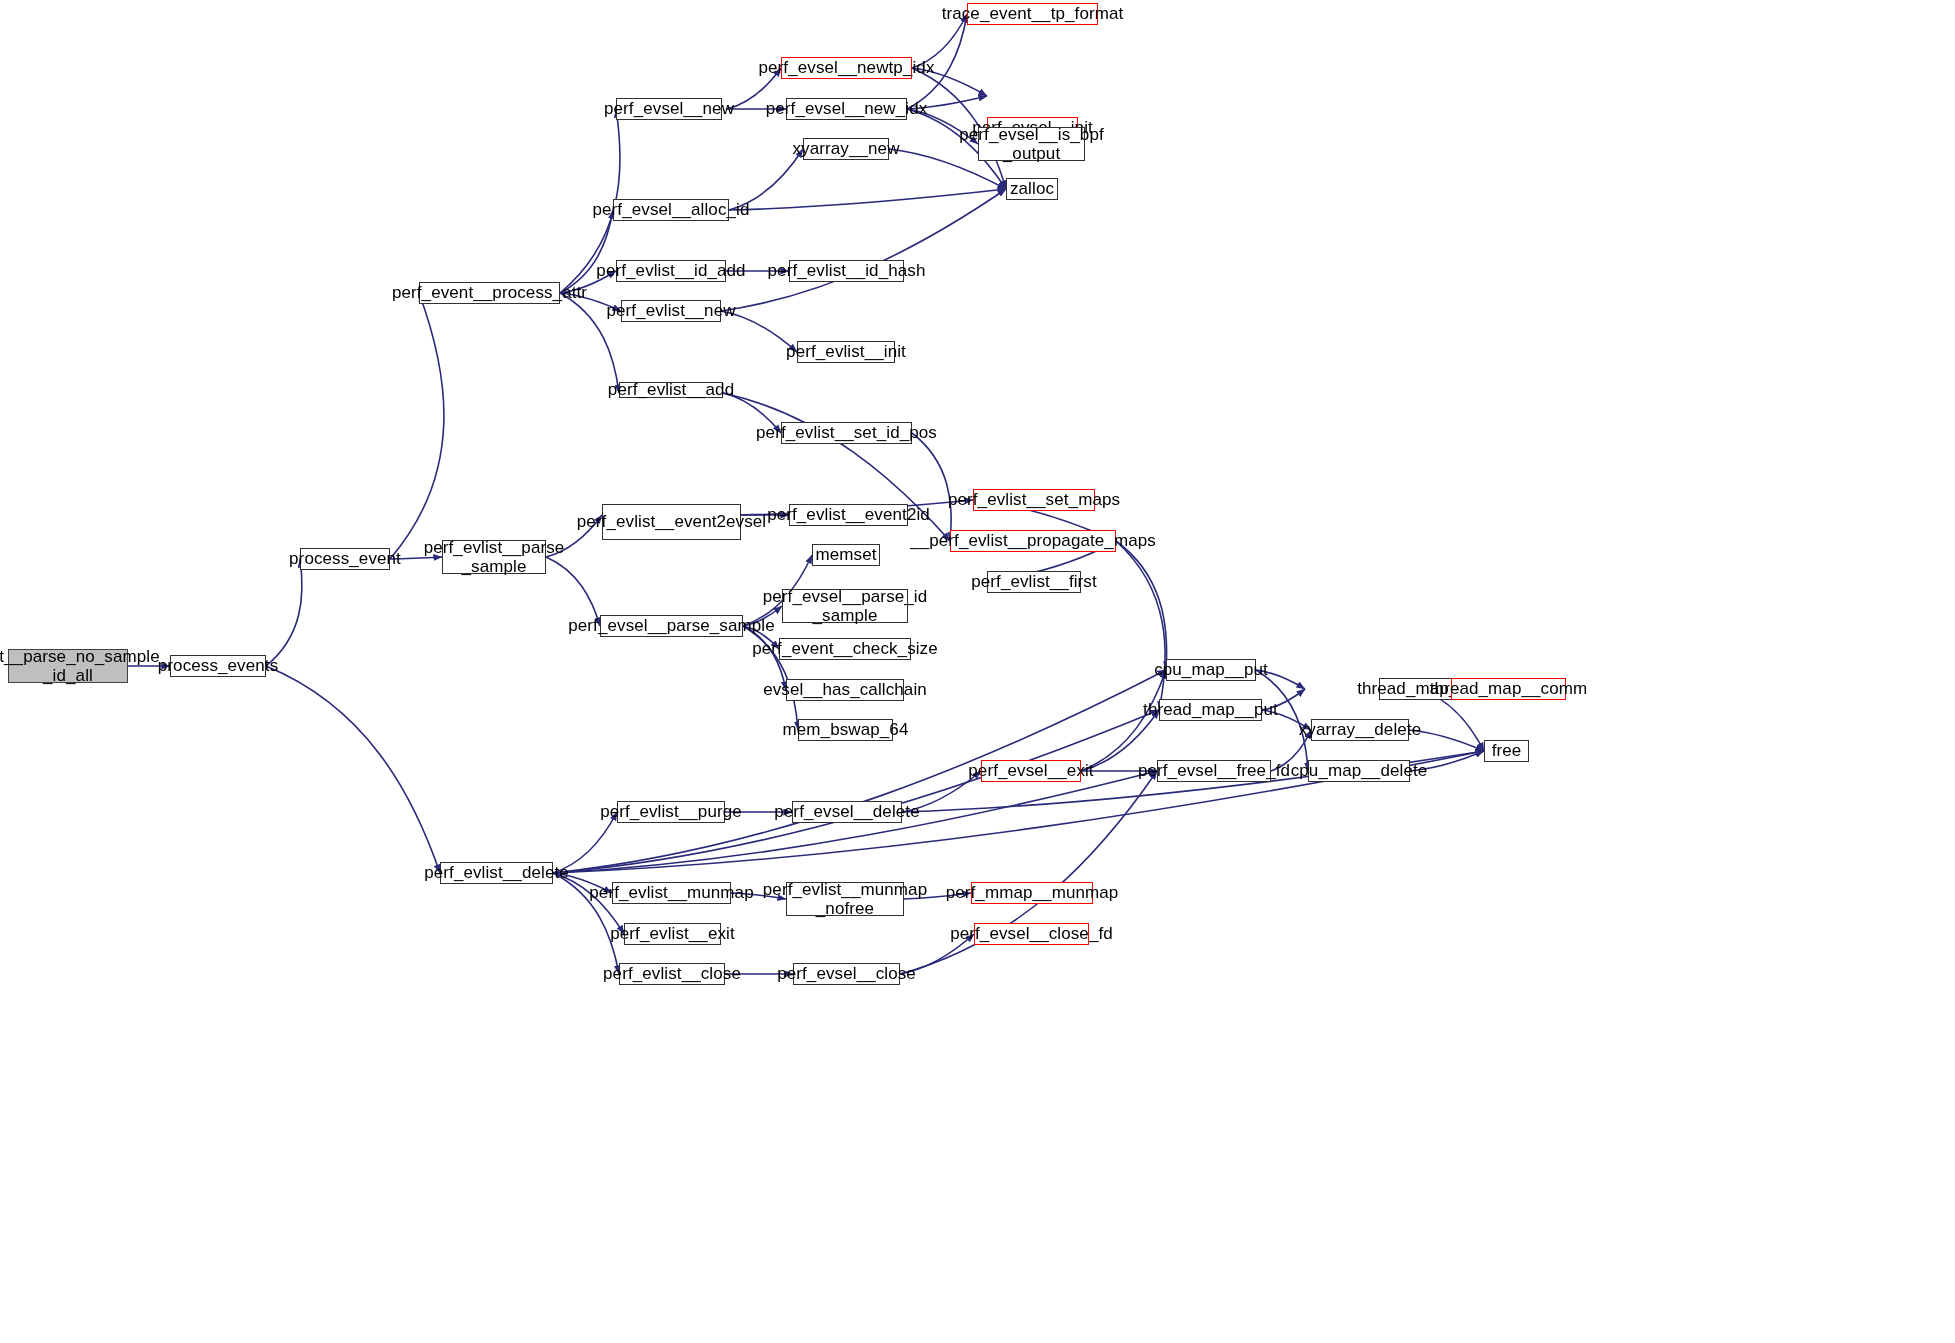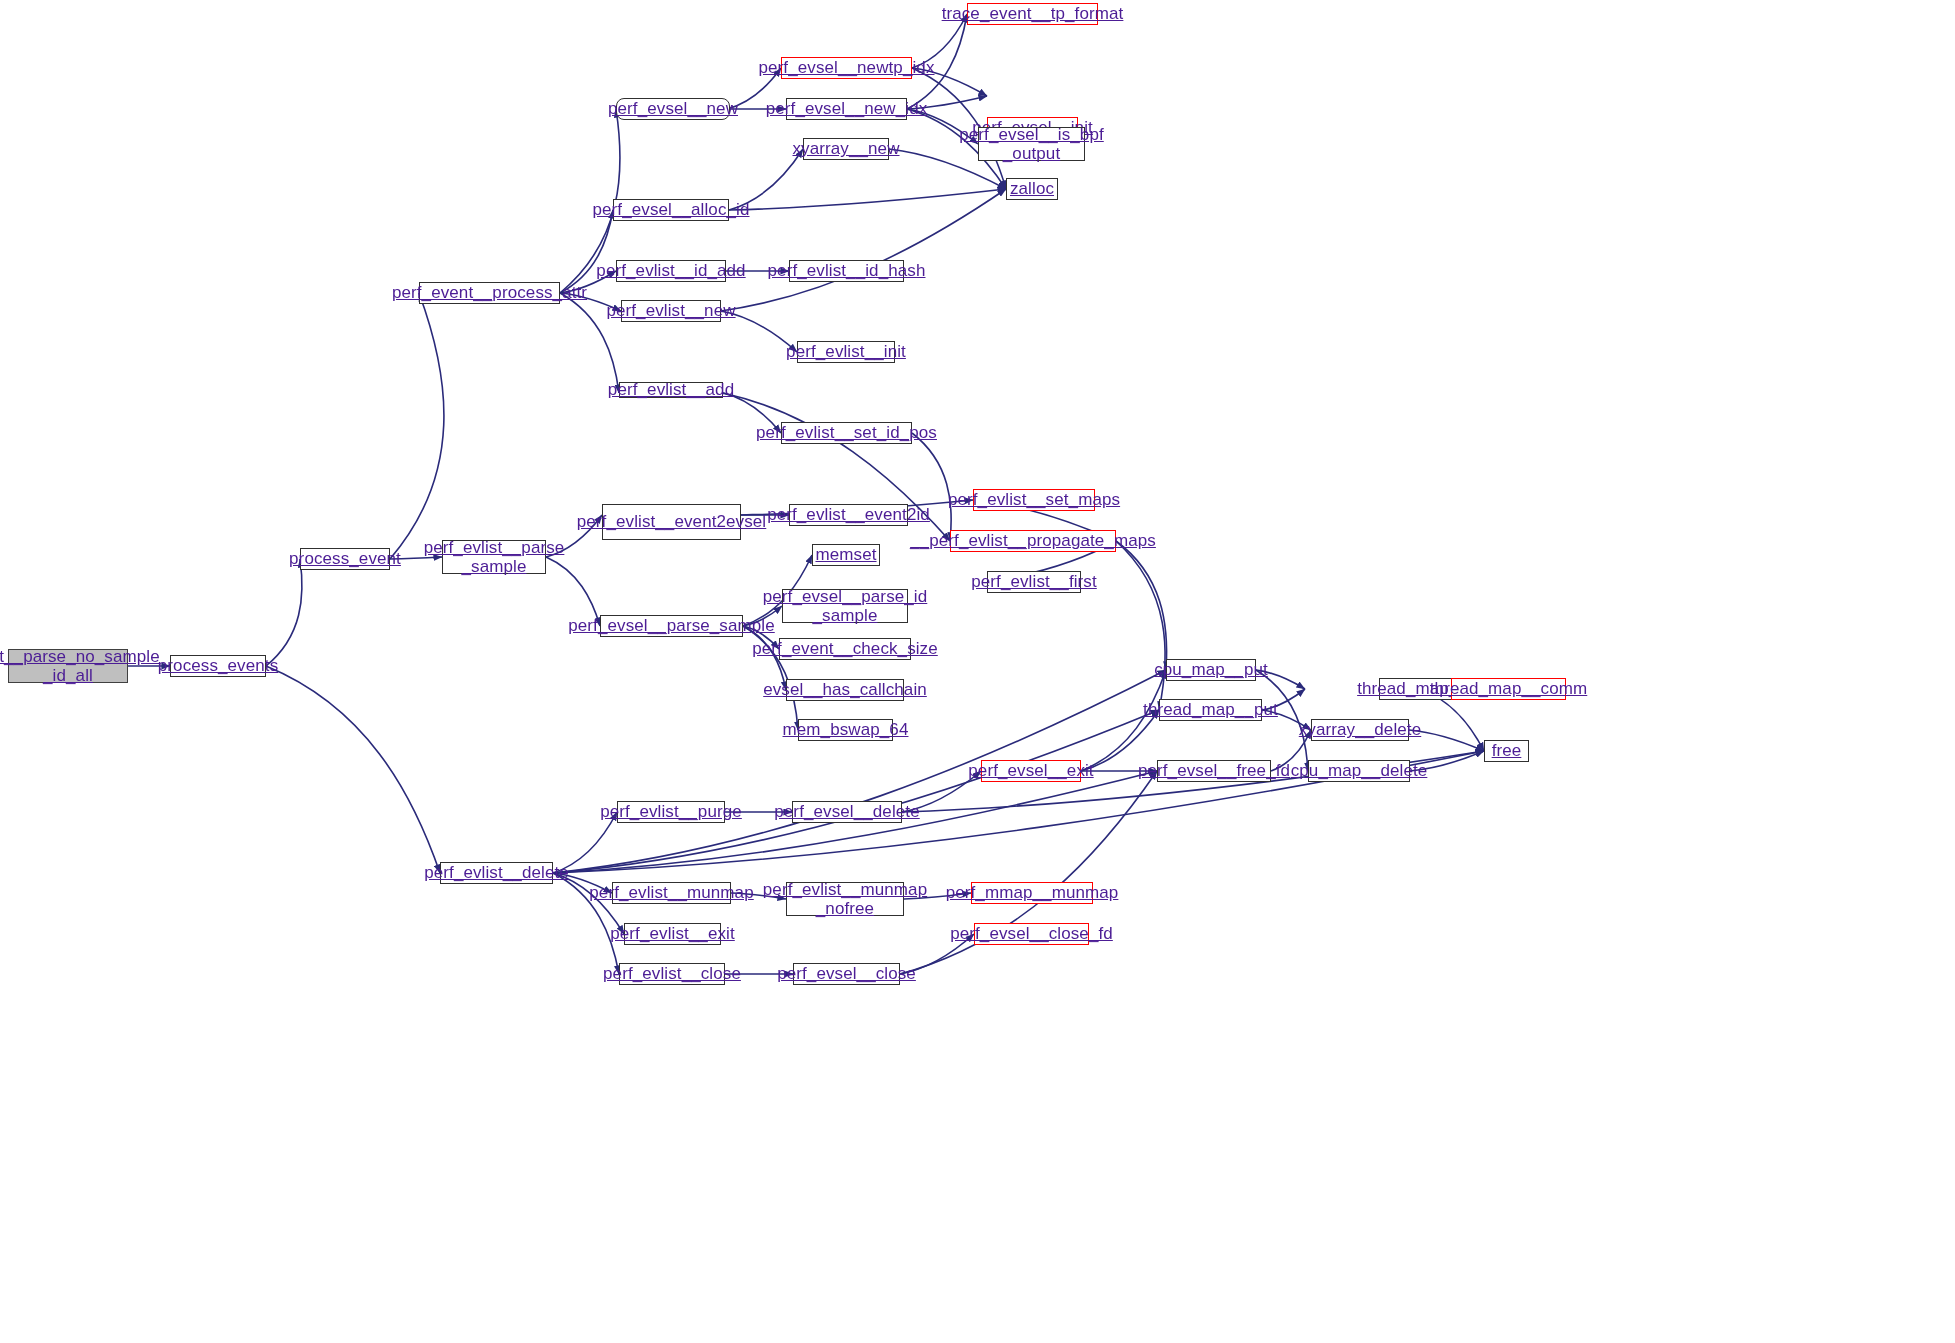--- a/index.html
+++ b/index.html
@@ -20,31 +20,30 @@
     left: 0; top: 0;
     width: 1955px;
     height: 1343px;
     pointer-events: none;
   }
   .node {
     position: absolute;
     box-sizing: border-box;
     border: 1px solid #303030;
     background: #ffffff;
-    color: #4c1d95;
+    color: #000000;
     font-size: 17px;
     line-height: 1.12;
     display: flex;
     align-items: center;
     justify-content: center;
     text-align: center;
     white-space: pre-line;
     letter-spacing: 0.1px;
     padding: 0 3px;
-    text-decoration: underline;
   }
   .node.red {
     border-color: #ff0000;
   }
   .node.root {
     background: #bfbfbf;
     border-color: #404040;
   }
   .node .lbl { display: block; }
 </style>
@@ -129,21 +128,21 @@
         <path d="M900,974 C930.4649635299086,968.4451825303308 954.6531022061928,951.2782390814567 974,934" marker-end="url(#arrow)"></path>
         <path d="M900,974 C1020.1487154709563,941.1818713105209 1098.7741971693476,855.7949195690755 1157,771" marker-end="url(#arrow)"></path>
       </g>
   </svg>
   <div id="node-layer">
       <div class="node root" style="left: 8px; top: 649px; width: 120px; height: 34px;"><span class="lbl">test__parse_no_sample
 _id_all</span></div>
       <div class="node" style="left: 170px; top: 655px; width: 96px; height: 22px;"><span class="lbl">process_events</span></div>
       <div class="node" style="left: 300px; top: 548px; width: 90px; height: 22px;"><span class="lbl">process_event</span></div>
       <div class="node" style="left: 419px; top: 282px; width: 141px; height: 22px;"><span class="lbl">perf_event__process_attr</span></div>
-      <div class="node" style="left: 616px; top: 98px; width: 114px; height: 22px; border-radius: 8px;"><span class="lbl">perf_evsel__new</span></div>
+      <div class="node" style="left: 616px; top: 98px; width: 106px; height: 22px;"><span class="lbl">perf_evsel__new</span></div>
       <div class="node red" style="left: 781px; top: 57px; width: 131px; height: 22px;"><span class="lbl">perf_evsel__newtp_idx</span></div>
       <div class="node" style="left: 786px; top: 98px; width: 121px; height: 22px;"><span class="lbl">perf_evsel__new_idx</span></div>
       <div class="node red" style="left: 967px; top: 3px; width: 131px; height: 22px;"><span class="lbl">trace_event__tp_format</span></div>
       <div class="node red" style="left: 987px; top: 85px; width: 91px; height: 22px; margin-top: 32px;"><span class="lbl">perf_evsel__init</span></div>
       <div class="node" style="left: 978px; top: 127px; width: 107px; height: 34px;"><span class="lbl">perf_evsel__is_bpf
 _output</span></div>
       <div class="node" style="left: 803px; top: 138px; width: 86px; height: 22px;"><span class="lbl">xyarray__new</span></div>
       <div class="node" style="left: 1006px; top: 178px; width: 52px; height: 22px;"><span class="lbl">zalloc</span></div>
       <div class="node" style="left: 613px; top: 199px; width: 116px; height: 22px;"><span class="lbl">perf_evsel__alloc_id</span></div>
       <div class="node" style="left: 616px; top: 260px; width: 110px; height: 22px;"><span class="lbl">perf_evlist__id_add</span></div>

